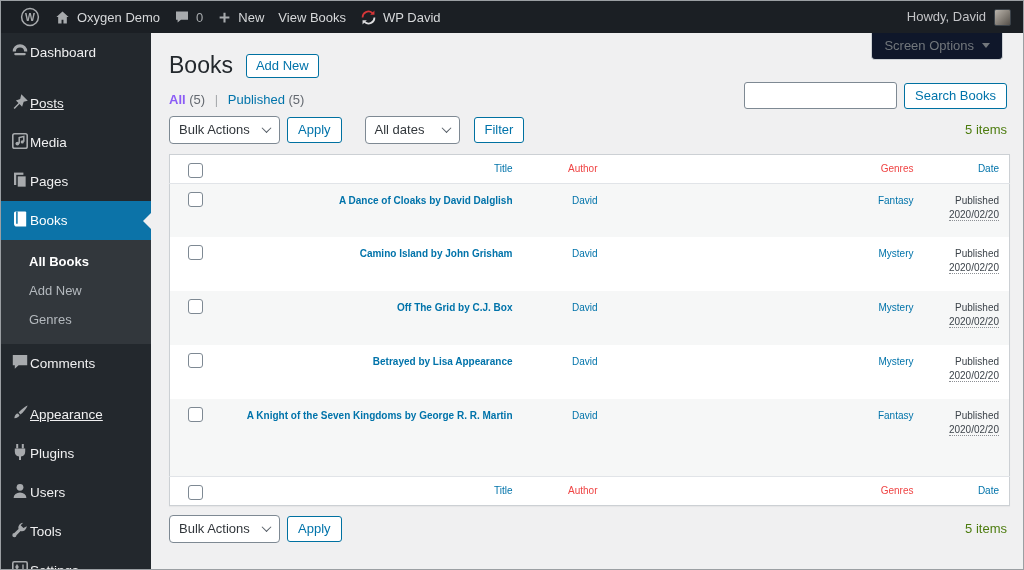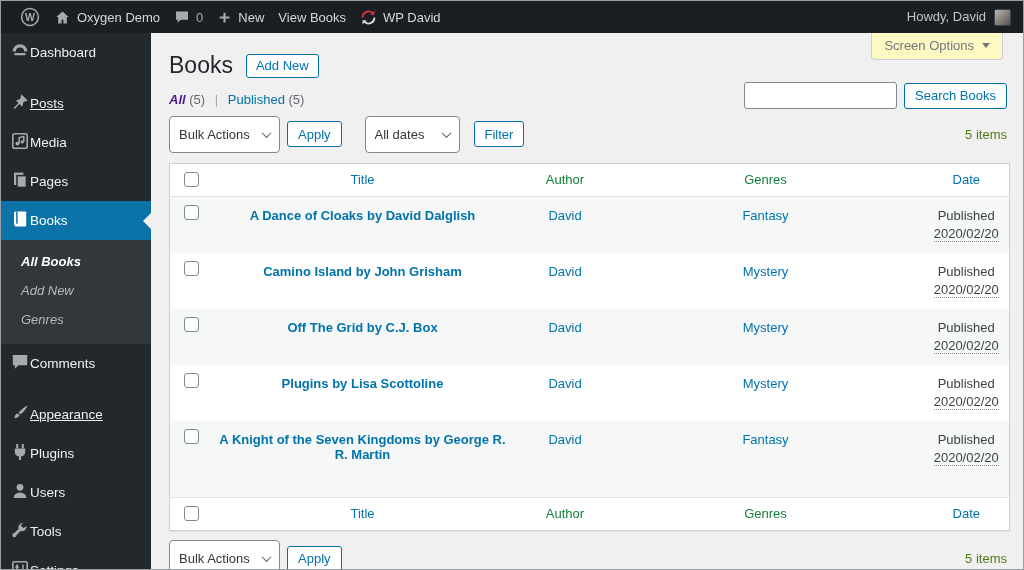--- a/index.html
+++ b/index.html
@@ -19,62 +19,62 @@
 
   
   .sidebar { position:absolute; top:32px; left:0; bottom:0; width:150px; background:#23282d; color:#eee; }
   .menu-item { display:flex; align-items:center; padding:8px 8px 8px 9px; font-size:13.5px;
                color:#f0f0f1; cursor:pointer; position:relative; }
   .menu-item svg { flex:0 0 20px; }
   .menu-item.sep-before { margin-top:12px;text-decoration:underline; }
   .menu-item.active { background:#0c73a8; color:#fff; }
   .menu-item.active::after { content:""; position:absolute; right:0; top:50%; margin-top:-8px;
                border:8px solid transparent; border-right-color:#f0f0f1; }
-  .submenu { background:#32373c; padding:7px 8px 10px;font-style:italic; }
+  .submenu { background:#32373c; padding:7px 16px 10px; }
   .submenu-item { padding:7px 12px; color:#b4b9be; font-size:13px; cursor:pointer; }
   .submenu-item.current { color:#fff; font-weight:bold; }
 
   
   .content { position:absolute; top:32px; left:150px; right:0; bottom:0; background:#f0f0f1;
              padding:0 16px 0 18px; overflow:hidden; }
 
-  .screen-options { position:absolute; top:0; right:20px; background:#fef9c3; border:1px solid #ccd0d4; border-top:none;
+  .screen-options { position:absolute; top:0; right:20px; background:#0f172a; border:1px solid #ccd0d4; border-top:none;
              border-radius:0 0 4px 4px; padding:5px 12px 6px; color:#72777c; display:flex; align-items:center; gap:8px; cursor:pointer; }
   .caret-down { width:0; height:0; border-left:4px solid transparent; border-right:4px solid transparent; border-top:5px solid #72777c; }
 
   .title-row { display:flex; align-items:center; gap:13px; margin-top:19px; }
   .page-title { font-size:23px; font-weight:400; color:#23282d; line-height:1.2; }
   .btn { display:inline-flex; align-items:center; justify-content:center; background:#fff; border:1px solid #0071a1;
          color:#0073aa; border-radius:3px; padding:0 10px; height:26px; font-size:13px; cursor:pointer; white-space:nowrap; }
   .btn.small { height:24px; padding:0 9px; }
 
   .search-box { position:absolute; top:49px; right:16px; display:flex; gap:7px; align-items:center; }
   .search-input { width:153px; height:27px; border:1px solid #7e8993; border-radius:3px; background:#fff; padding:0 6px; font-size:13px; }
 
   .subsubsub { margin-top:12px; color:#646970; }
-  .subsubsub .current-filter { font-weight:bold; color:#4c1d95;font-style:italic; }
+  .subsubsub .current-filter { font-weight:bold; color:#8b5cf6; }
   .subsubsub a { color:#0073aa; text-decoration:none; cursor:pointer; }
   .count { color:#646970; }
   .pipe { color:#a7aaad; margin:0 6px; }
 
   .tablenav { display:flex; align-items:center; margin-top:9px; }
   .tablenav.bottom { margin-top:9px; }
-  .fake-select { display:inline-flex; align-items:center; justify-content:space-between; gap:10px; height:37px;
+  .fake-select { display:inline-flex; align-items:center; justify-content:space-between; gap:10px; height:28px;
          background:#fff; border:1px solid #7e8993; border-radius:4px; padding:0 9px; color:#32373c; cursor:pointer; }
   .fake-select .chev { width:7px; height:7px; border-right:1.6px solid #555d66; border-bottom:1.6px solid #555d66;
          transform:rotate(45deg) translate(-1px,-1px); }
   .w-bulk { width:111px; } .w-dates { width:95px; }
   .gap7 { width:7px; } .gap23 { width:23px; } .gap14 { width:14px; }
   .displaying-num { margin-left:auto; color:#4d7c0f; }
 
   
   table.list { width:100%; margin-top:10px; border-collapse:collapse; background:#fff;
                border:1px solid #ccd0d4; box-shadow:0 1px 1px rgba(0,0,0,.04); table-layout:fixed; }
-  table.list th, table.list td { text-align:center; vertical-align:top; font-weight:normal; font-size:13px; }
-  thead th, tfoot th { padding:8px 10px 9px; color:#15803d; border-bottom:1px solid #e1e4e8; }
+  table.list th, table.list td { text-align:right; vertical-align:top; font-weight:normal; font-size:10px; }
+  thead th, tfoot th { padding:8px 10px 9px; color:#ef4444; border-bottom:1px solid #e1e4e8; }
   tfoot th { border-bottom:none; border-top:1px solid #e1e4e8; }
   th.sortable, th.sortable span { color:#0073aa; cursor:pointer; }
   td { padding:11px 10px; color:#3c434a; }
   tr.stripe td { background:#f6f7f7; }
   .cb-cell { padding:8px 0 0 10px !important; width:33px; }
   .checkbox { display:inline-block; width:15px; height:15px; background:#fff; border:1px solid #7e8993; border-radius:3px; cursor:pointer; }
   .row-title { color:#0073aa; font-weight:bold; cursor:pointer;margin-top:28px; }
   .cell-link { color:#0073aa; cursor:pointer; }
   .date-status { display:block; color:#3c434a; }
   .date-val { display:inline-block; color:#3c434a; border-bottom:1px dotted #8c8f94; cursor:help; margin-top:3px; }
@@ -301,21 +301,21 @@
         </tr>
         <tr class="stripe row-std">
           <td class="cb-cell"><span class="checkbox"></span></td>
           <td><span class="row-title">Off The Grid by C.J. Box</span></td>
           <td><span class="cell-link">David</span></td>
           <td><span class="cell-link">Mystery</span></td>
           <td><span class="date-status">Published</span><span class="date-val">2020/02/20</span></td>
         </tr>
         <tr class="row-std">
           <td class="cb-cell"><span class="checkbox"></span></td>
-          <td><span class="row-title">Plugins by Lisa Scottoline</span></td>
+          <td><span class="row-title">Betrayed by Lisa Appearance</span></td>
           <td><span class="cell-link">David</span></td>
           <td><span class="cell-link">Mystery</span></td>
           <td><span class="date-status">Published</span><span class="date-val">2020/02/20</span></td>
         </tr>
         <tr class="stripe row-tall">
           <td class="cb-cell"><span class="checkbox"></span></td>
           <td><span class="row-title">A Knight of the Seven Kingdoms by George R. R. Martin</span></td>
           <td><span class="cell-link">David</span></td>
           <td><span class="cell-link">Fantasy</span></td>
           <td><span class="date-status">Published</span><span class="date-val">2020/02/20</span></td>

